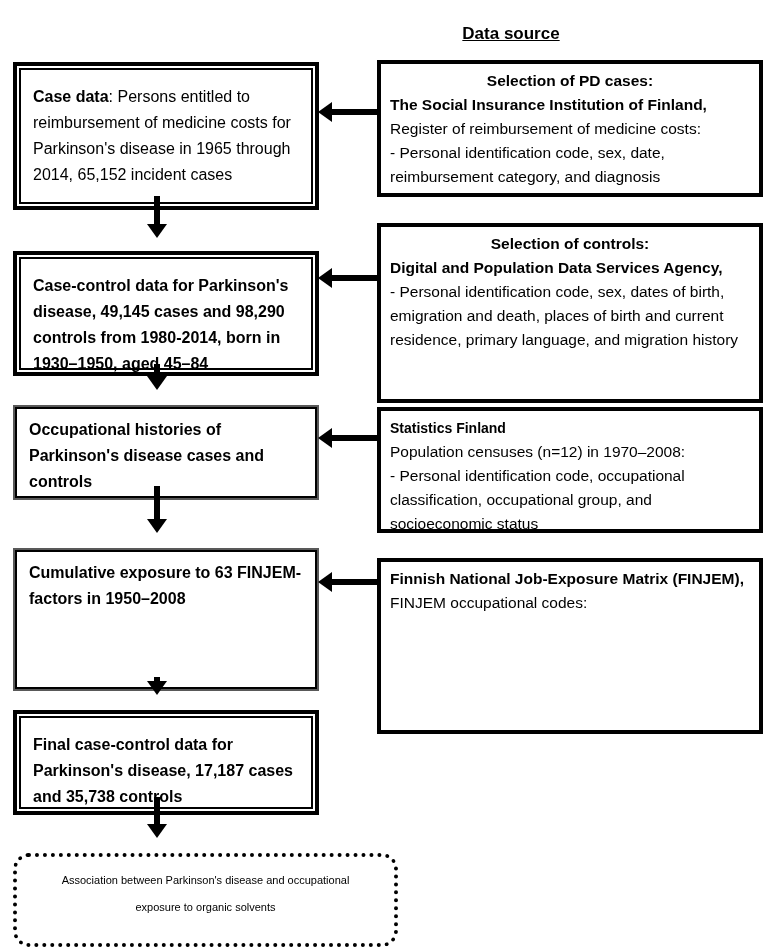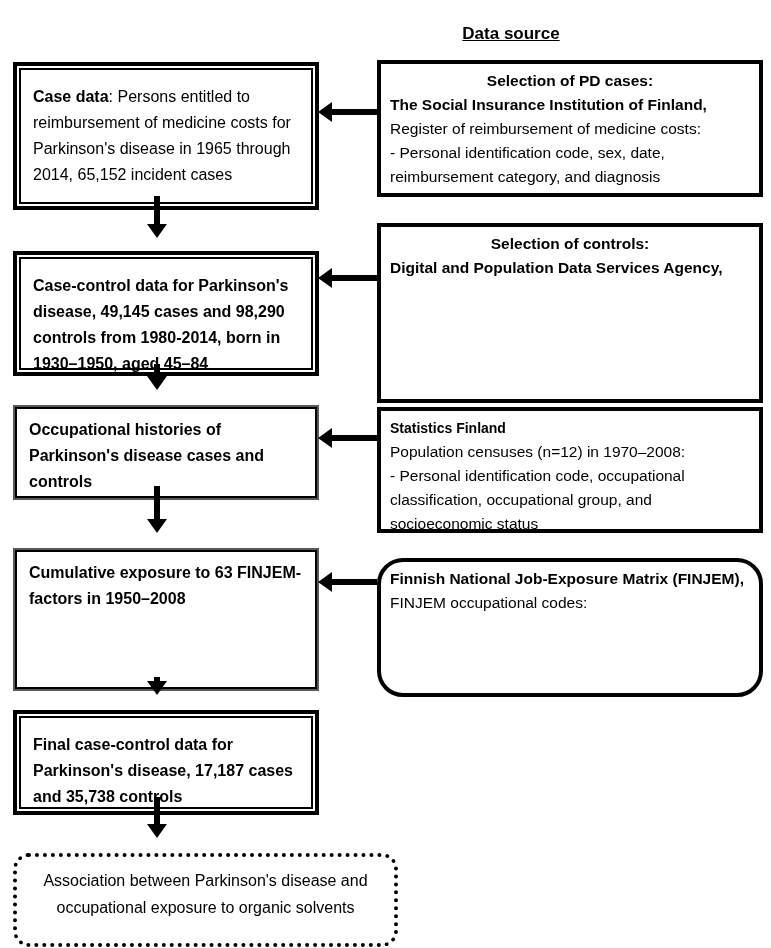--- a/index.html
+++ b/index.html
@@ -42,21 +42,21 @@
   }
   .rbox .hc{text-align:center;font-weight:bold;}
   .rbox .org{font-weight:bold;}
   .rbox .org.small{font-size:14px;}
   .rbox div{margin:0;}
 
   
   .obox{
     border:4px dotted #000;border-radius:16px;background:#fff;
     text-align:center;padding:10px 22px;
-    font-size:16px;line-height:27px;
+    font-size:11px;line-height:27px;
   }
   .obox p{margin:0;}
 
   
   .varrow{position:absolute;width:20px;display:flex;flex-direction:column;align-items:center;}
   .vshaft{width:6px;flex:1;background:#000;}
   .vhead{width:0;height:0;border-left:10px solid transparent;border-right:10px solid transparent;border-top:14px solid #000;}
   .harrow{position:absolute;height:20px;display:flex;align-items:center;}
   .hhead{width:0;height:0;border-top:10px solid transparent;border-bottom:10px solid transparent;border-right:14px solid #000;}
   .hshaft{flex:1;height:6px;background:#000;}
@@ -99,29 +99,30 @@
 <div class="abs rbox" style="left:377px;top:45px;width:386px;height:137px;">
   <div class="hc">Selection of PD cases:</div>
   <div class="org">The Social Insurance Institution of Finland,</div>
   <div>Register of reimbursement of medicine costs:</div>
   <div>- Personal identification code, sex, date, reimbursement category, and diagnosis</div>
 </div>
 
 <div class="abs rbox" style="left:377px;top:208px;width:386px;height:180px;">
   <div class="hc">Selection of controls:</div>
   <div class="org">Digital and Population Data Services Agency,</div>
+  <div>- Personal identification code, sex, dates of birth, emigration and death, places of birth and current residence, primary language, and migration history</div>
 </div>
 
 <div class="abs rbox" style="left:377px;top:392px;width:386px;height:126px;">
   <div class="org small">Statistics Finland</div>
   <div>Population censuses (n=12) in 1970–2008:</div>
   <div>- Personal identification code, occupational classification, occupational group, and socioeconomic status</div>
 </div>
 
-<div class="abs rbox" style="left:377px;top:543px;width:386px;height:139px;border-radius:26px;">
+<div class="abs rbox" style="left:377px;top:543px;width:386px;height:176px;">
   <div class="org">Finnish National Job-Exposure Matrix (FINJEM),</div>
   <div>FINJEM occupational codes:</div>
 </div>
 
 <div class="varrow" style="left:147px;top:196px;height:42px;">
   <div class="vshaft"></div>
   <div class="vhead"></div>
 </div>
 <div class="varrow" style="left:147px;top:364px;height:26px;">
   <div class="vshaft"></div>

